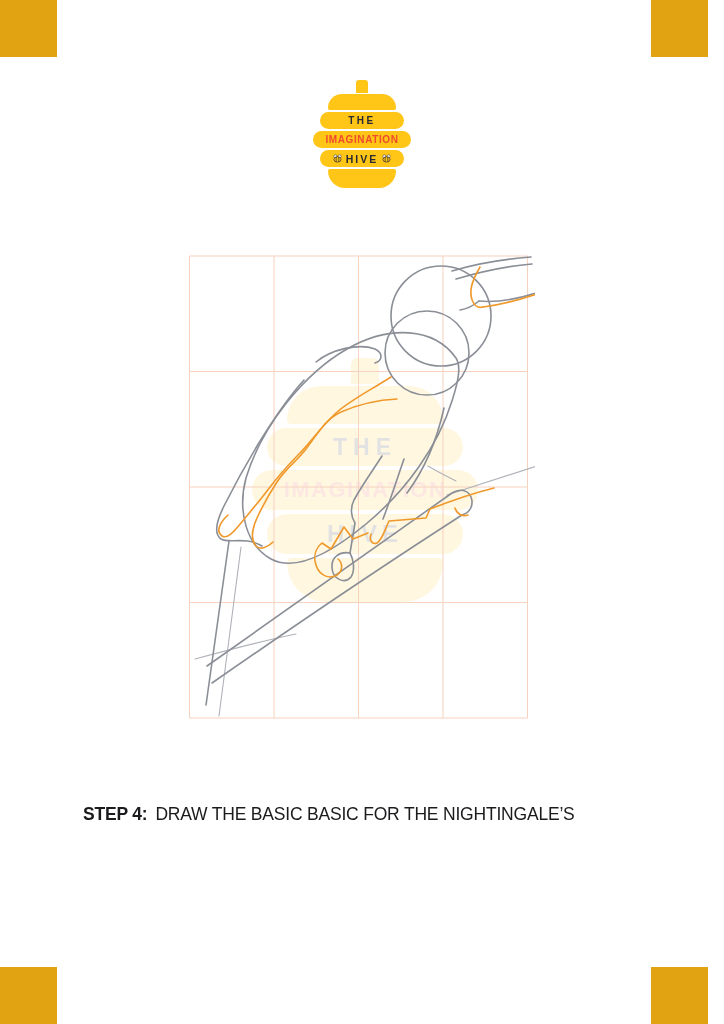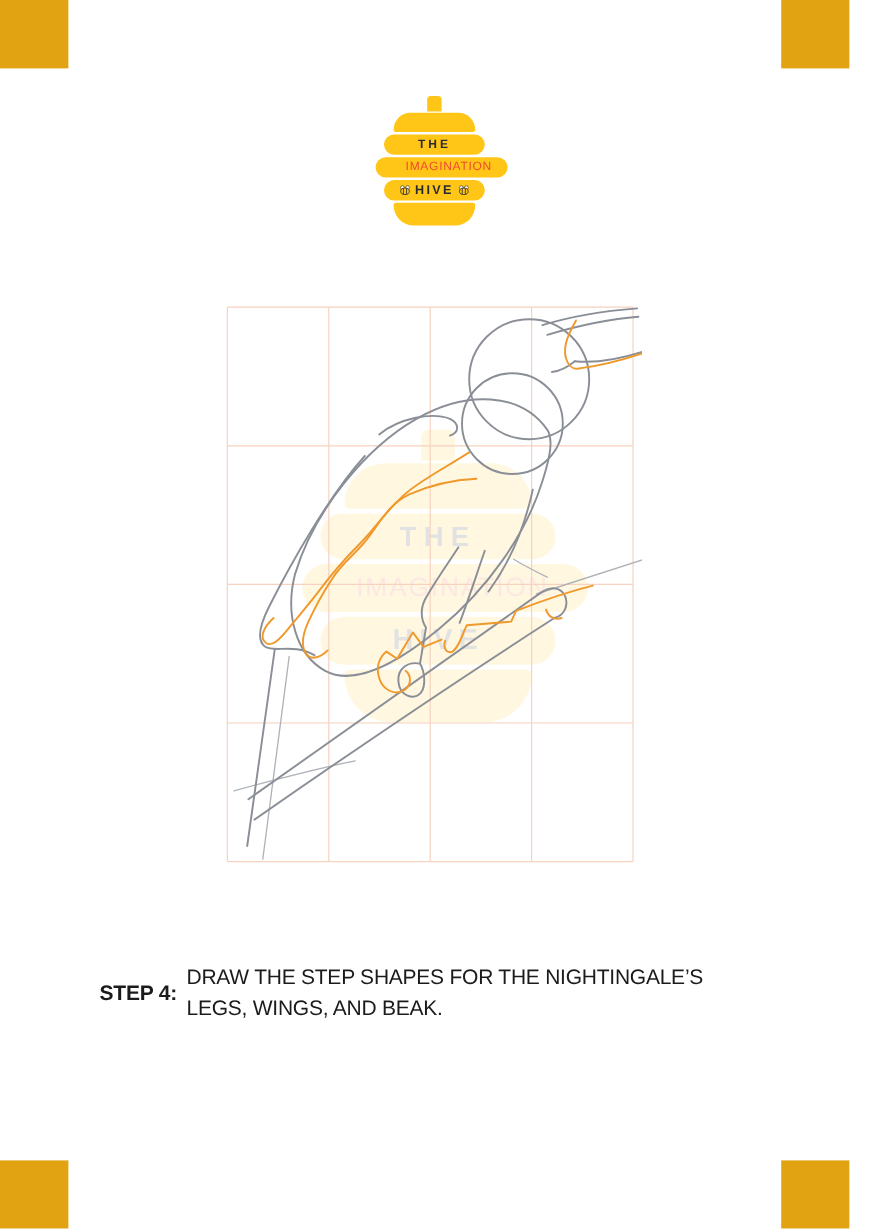--- a/index.html
+++ b/index.html
@@ -11,21 +11,21 @@
   .corner.bl{left:0;top:967px;} .corner.br{right:0;top:967px;}
 
   
   .hive{position:absolute;}
   .hive .seg{position:absolute;background:#FFC517;}
   .hive .stem{border-radius:3px 3px 0 0;}
   .hive .dome-top{border-radius:36px 36px 5px 5px;}
   .hive .band{border-radius:9px;display:flex;align-items:center;justify-content:center;}
   .hive .dome-bot{border-radius:5px 5px 40px 40px;}
   .hive .t-dark{color:#2A2A33;font-weight:bold;}
-  .hive .t-red{color:#EF4B2E;font-weight:normal;padding-left:12px;}
+  .hive .t-red{color:#EF4B2E;font-weight:bold;}
   .hive .bee{display:inline-block;line-height:0;margin:0 3px;}
 
   
   .logo{left:313px;top:80px;width:98px;height:112px;}
   .logo .stem{left:43px;top:0;width:12px;height:13px;}
   .logo .dome-top{left:15px;top:14px;width:68px;height:16px;}
   .logo .band1{left:7px;top:32px;width:84px;height:17px;font-size:10px;letter-spacing:2.5px;}
   .logo .band2{left:0;top:51px;width:98px;height:17px;font-size:10px;letter-spacing:0.6px;}
   .logo .band3{left:7px;top:70px;width:84px;height:17px;font-size:10.5px;letter-spacing:2px;}
   .logo .dome-bot{left:15px;top:89px;width:68px;height:19px;}
@@ -129,16 +129,16 @@
       <path d="M391 377 C369 391, 349 401, 336 413 C319 429, 313 440, 299 454 C285 468, 276 479, 267 491 C258 503, 249 513, 241 523 C233 533, 227 539, 222 536 C216 532, 219 523, 228 515"></path>
       <path d="M397 399 C376 400, 357 405, 341 412 C324 420, 317 435, 306 449 C297 461, 286 468, 277 482 C269 494, 263 505, 257 518 C252 529, 250 539, 256 546 C260 550, 267 548, 273 542"></path>
       <path d="M494 488 C470 494, 448 502, 430 509 L426 518 L389 521 C384 532, 382 540, 377 543 C372 545, 369 540, 371 534"></path>
       <path d="M368 533 L353 539 L344 527 L331 549 L322 543 C316 548, 313 556, 316 565 C319 575, 329 580, 337 575 C343 571, 343 563, 338 559"></path>
       <path d="M455 508 C457 514, 462 517, 468 515"></path>
     </g>
   </svg>
 
   <div class="caption">
     <span class="step-label">STEP 4:</span>
-    <span class="step-text"><span>DRAW THE STEP SHAPES FOR THE NIGHTINGALE’S</span><br><span>LEGS, WINGS, AND BEAK.</span></span>
+    <span class="step-text"><span>DRAW THE BASIC BASIC FOR THE NIGHTINGALE’S</span><br></span>
   </div>
 
 </div>
 
 </body></html>

